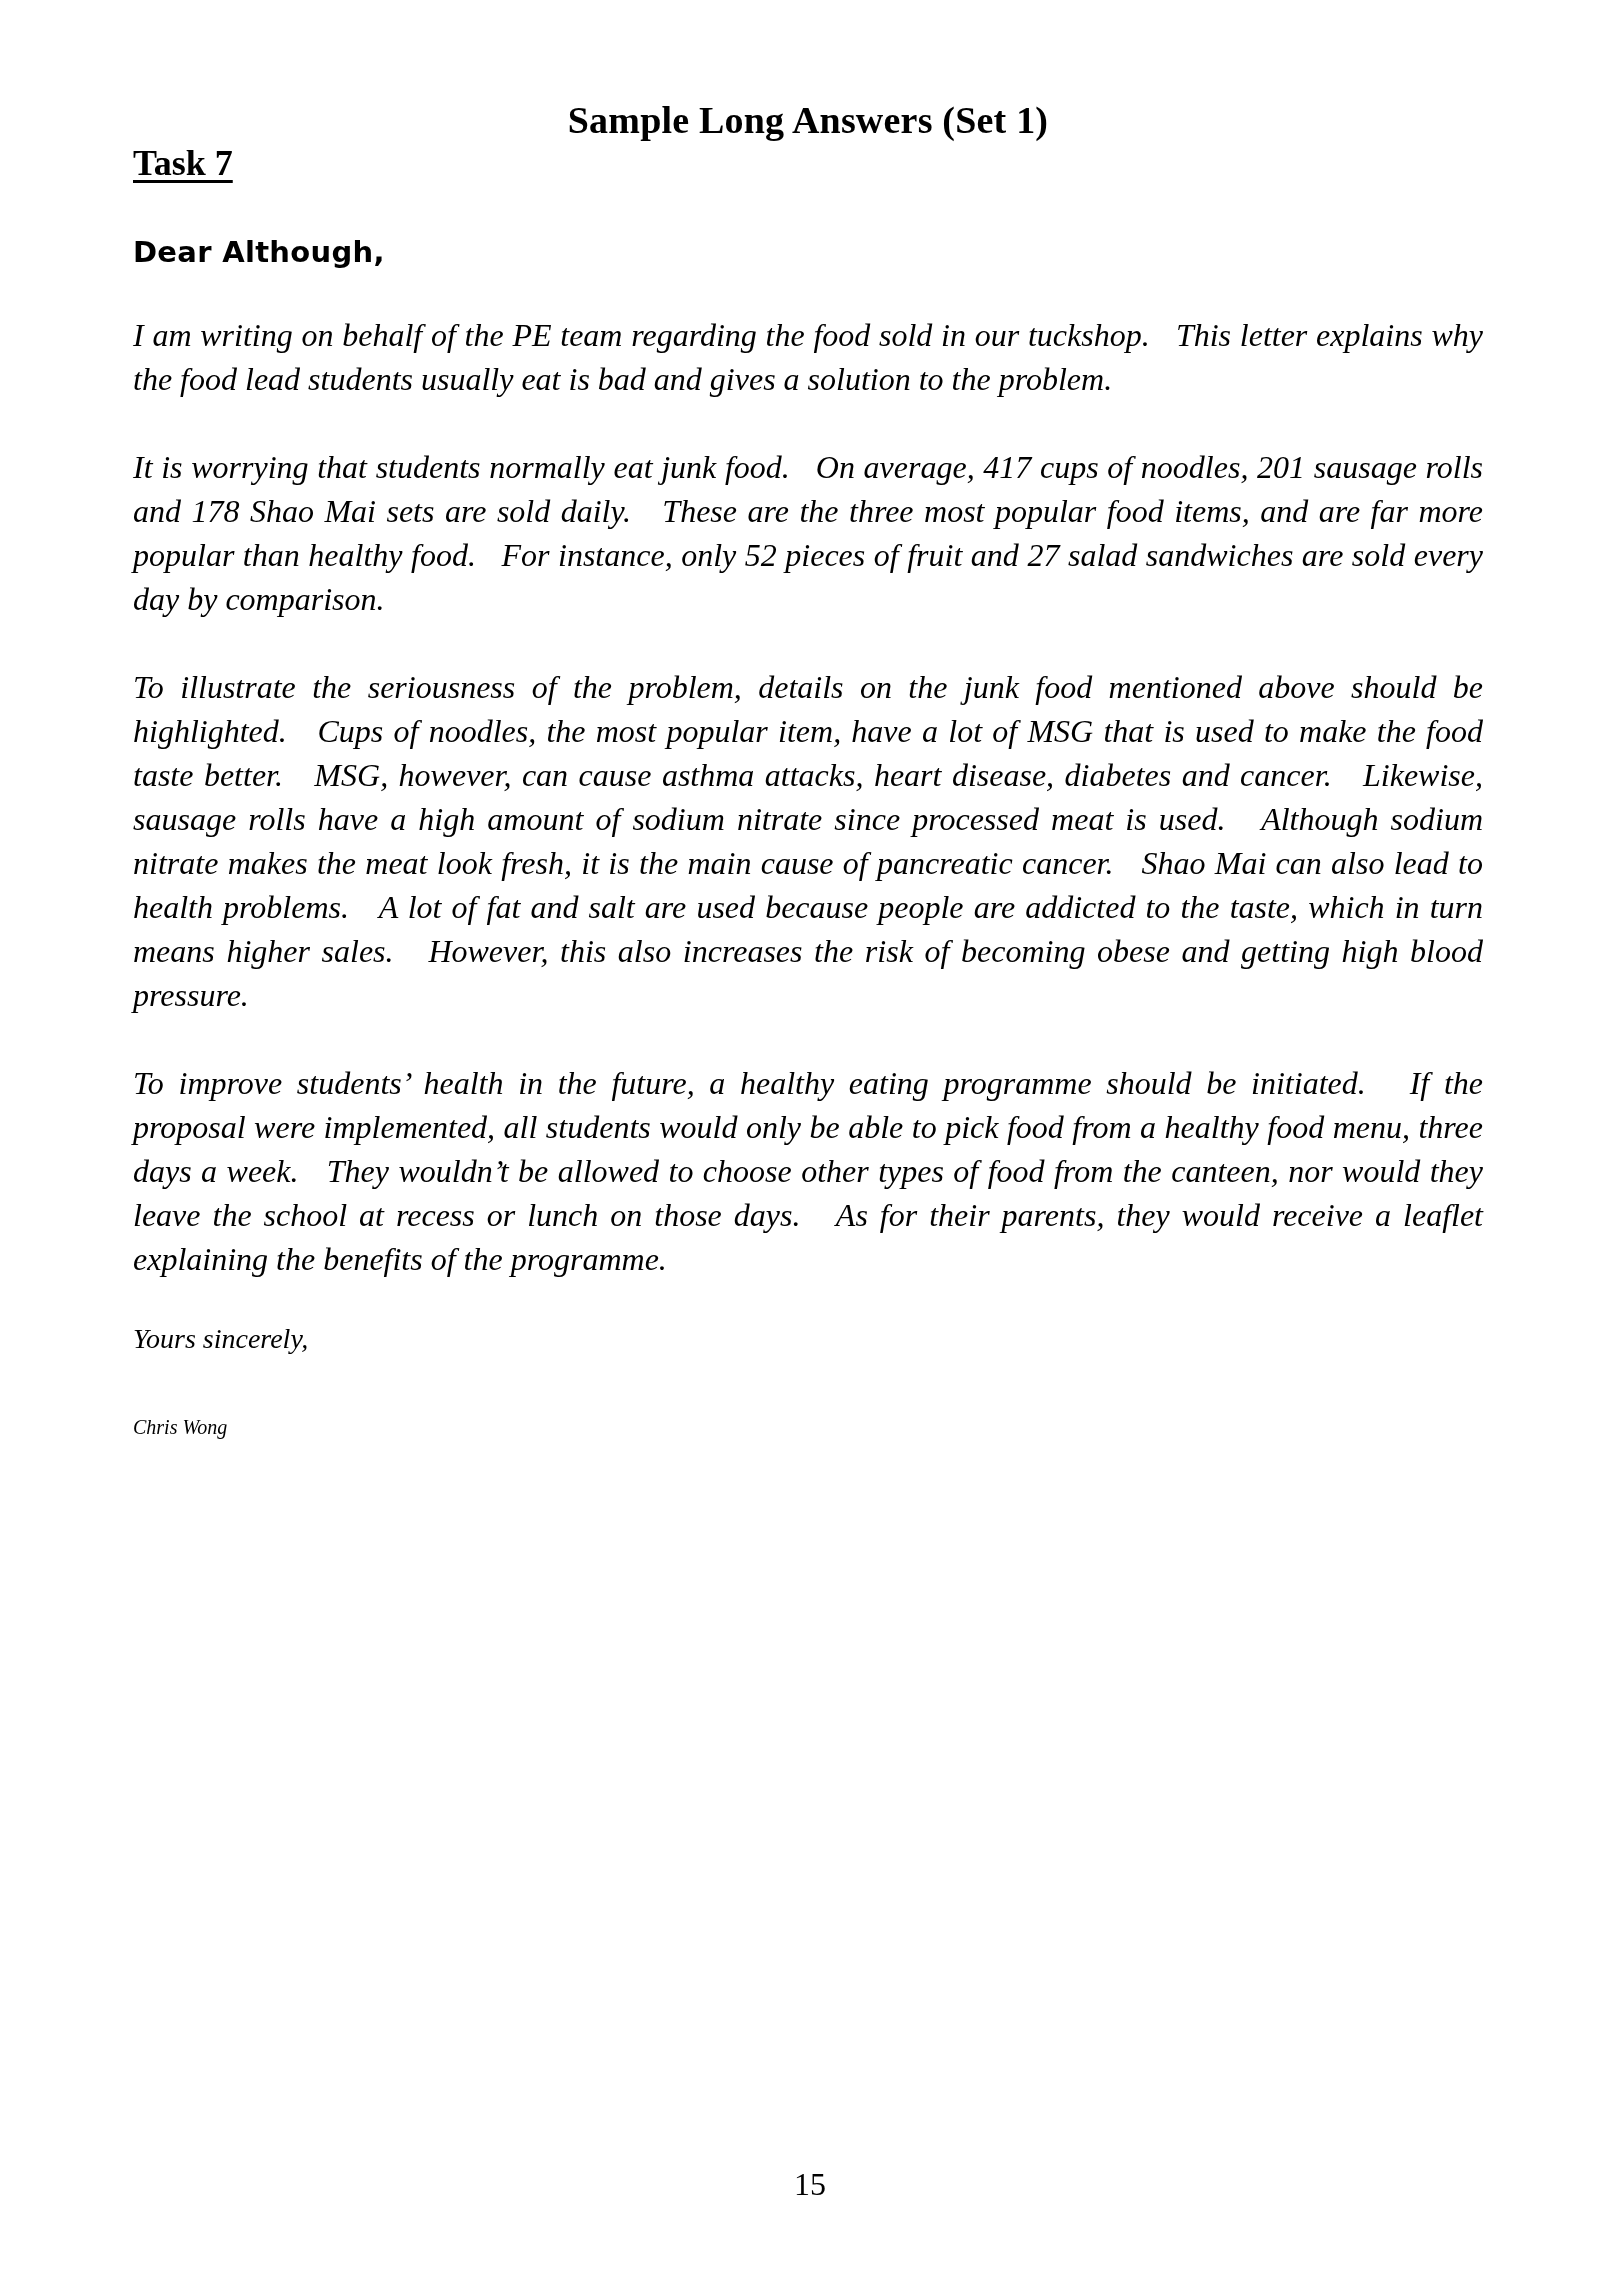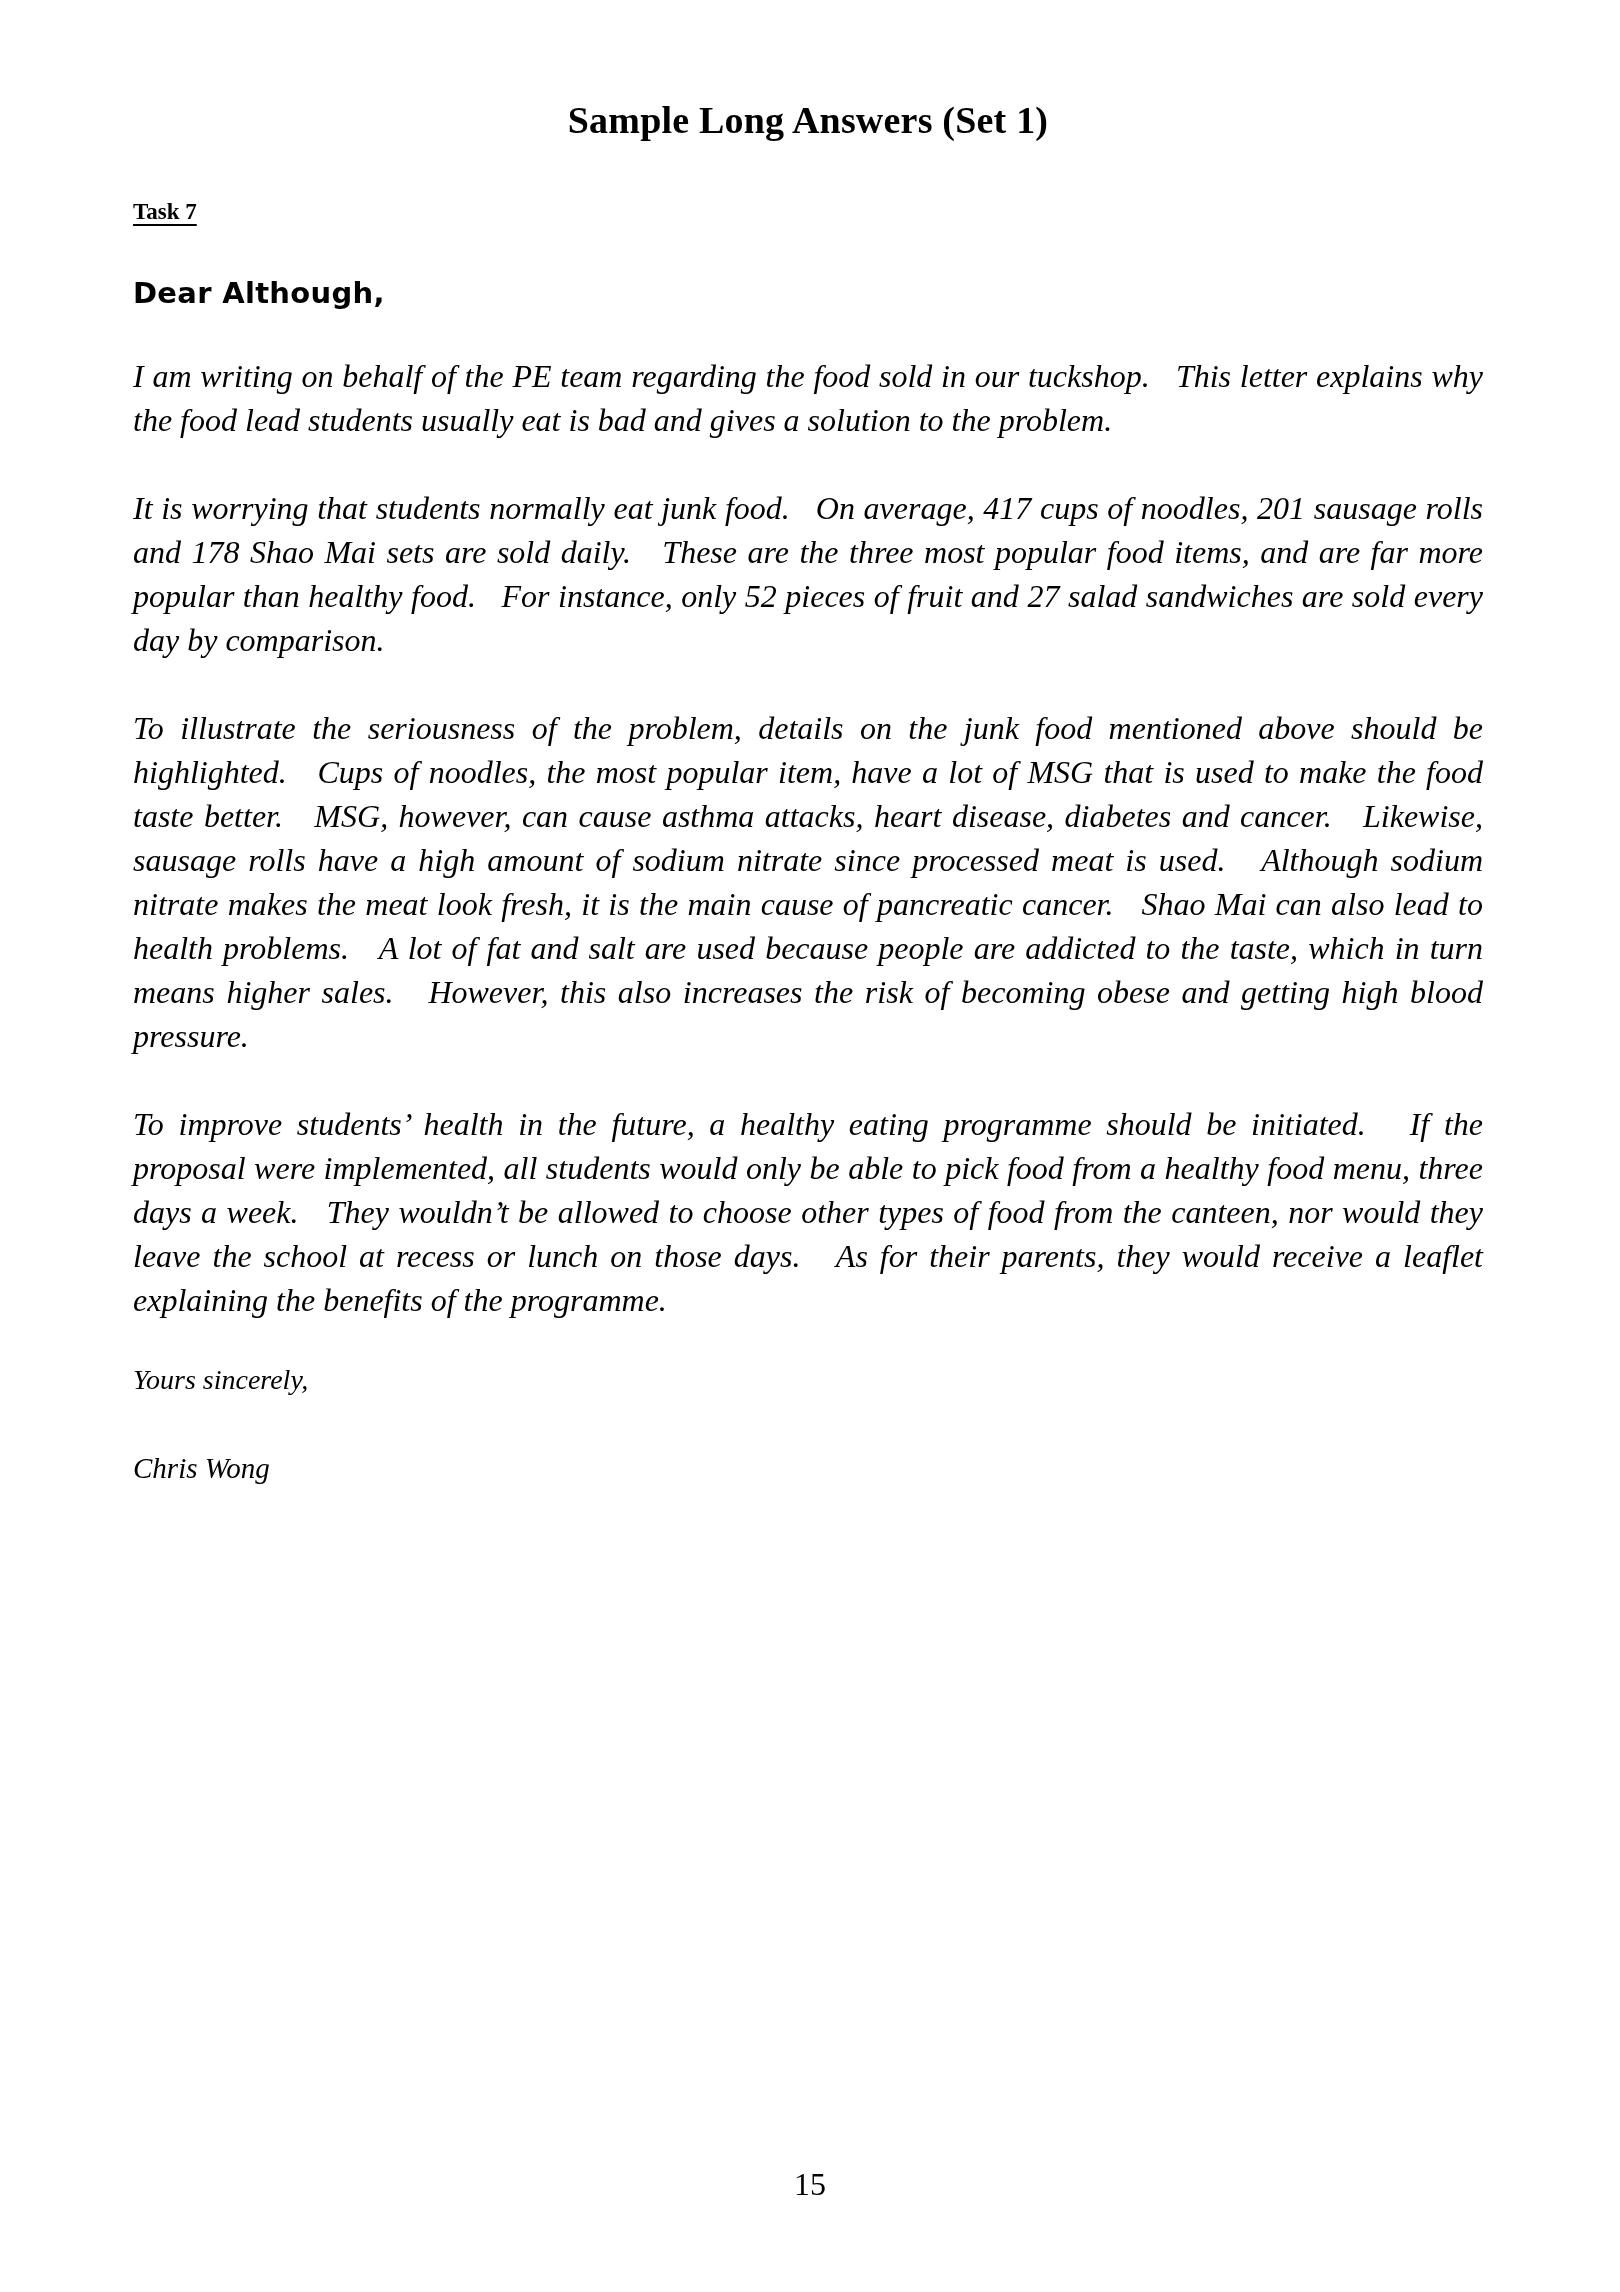--- a/index.html
+++ b/index.html
@@ -25,22 +25,21 @@
 
   .doc-title {
     text-align: center;
     font-size: 38px;
     font-weight: bold;
     font-style: normal;
     letter-spacing: 0.2px;
   }
 
   .task-heading {
-    margin-top: 57px;
-    font-size: 23px;
+    font-size: 36px;
     font-weight: bold;
     text-decoration: underline;
     text-underline-offset: 4.9px;
   }
 
   .salutation {
     margin-top: 51px;
     font-family: "DejaVu Sans", sans-serif;
     font-weight: 700;
     font-size: 29px;
@@ -58,21 +57,21 @@
 
   .closing {
     margin-top: 36px;
     font-size: 28px;
     font-style: italic;
     line-height: 44px;
   }
 
   .signature {
     margin-top: 44px;
-    font-size: 29px;
+    font-size: 20px;
     font-style: italic;
     line-height: 44px;
   }
 
   .page-number {
     position: absolute;
     left: 0;
     right: 0;
     bottom: 90px;
     text-align: center;

